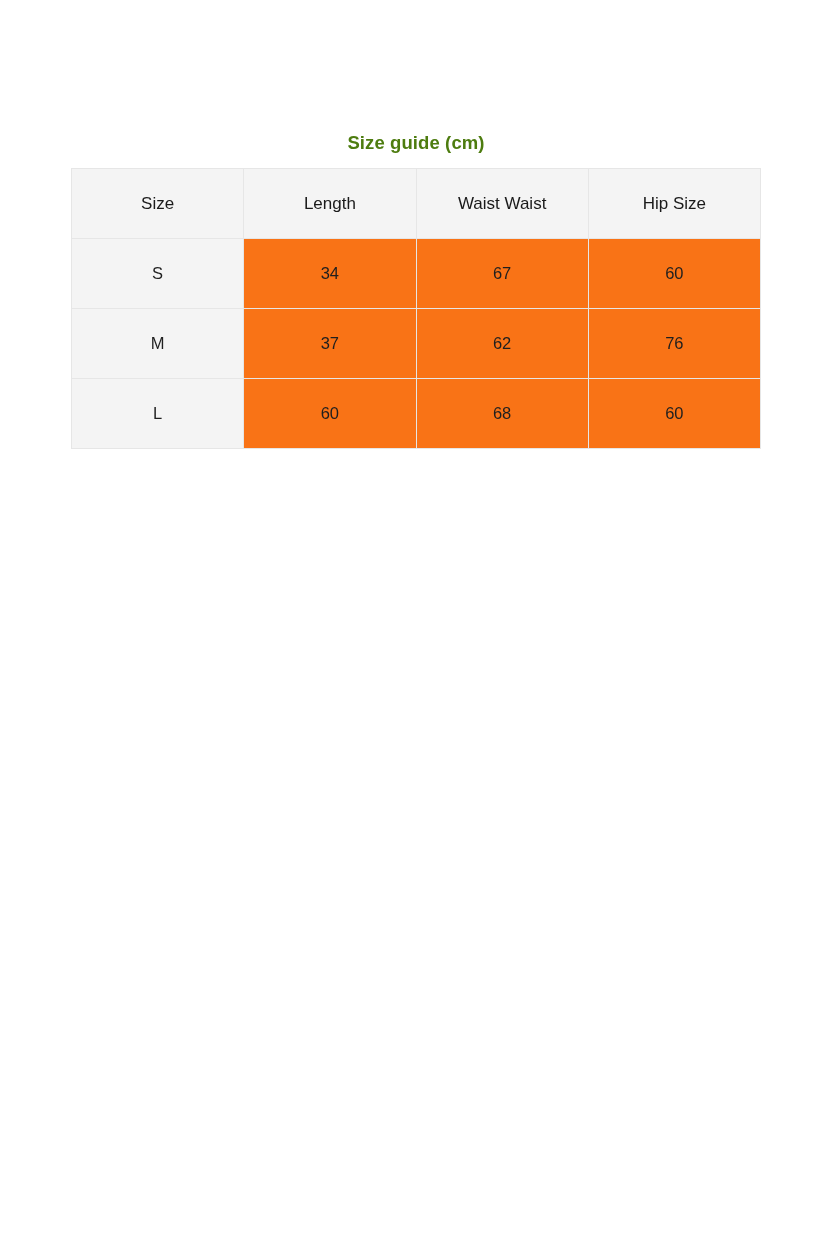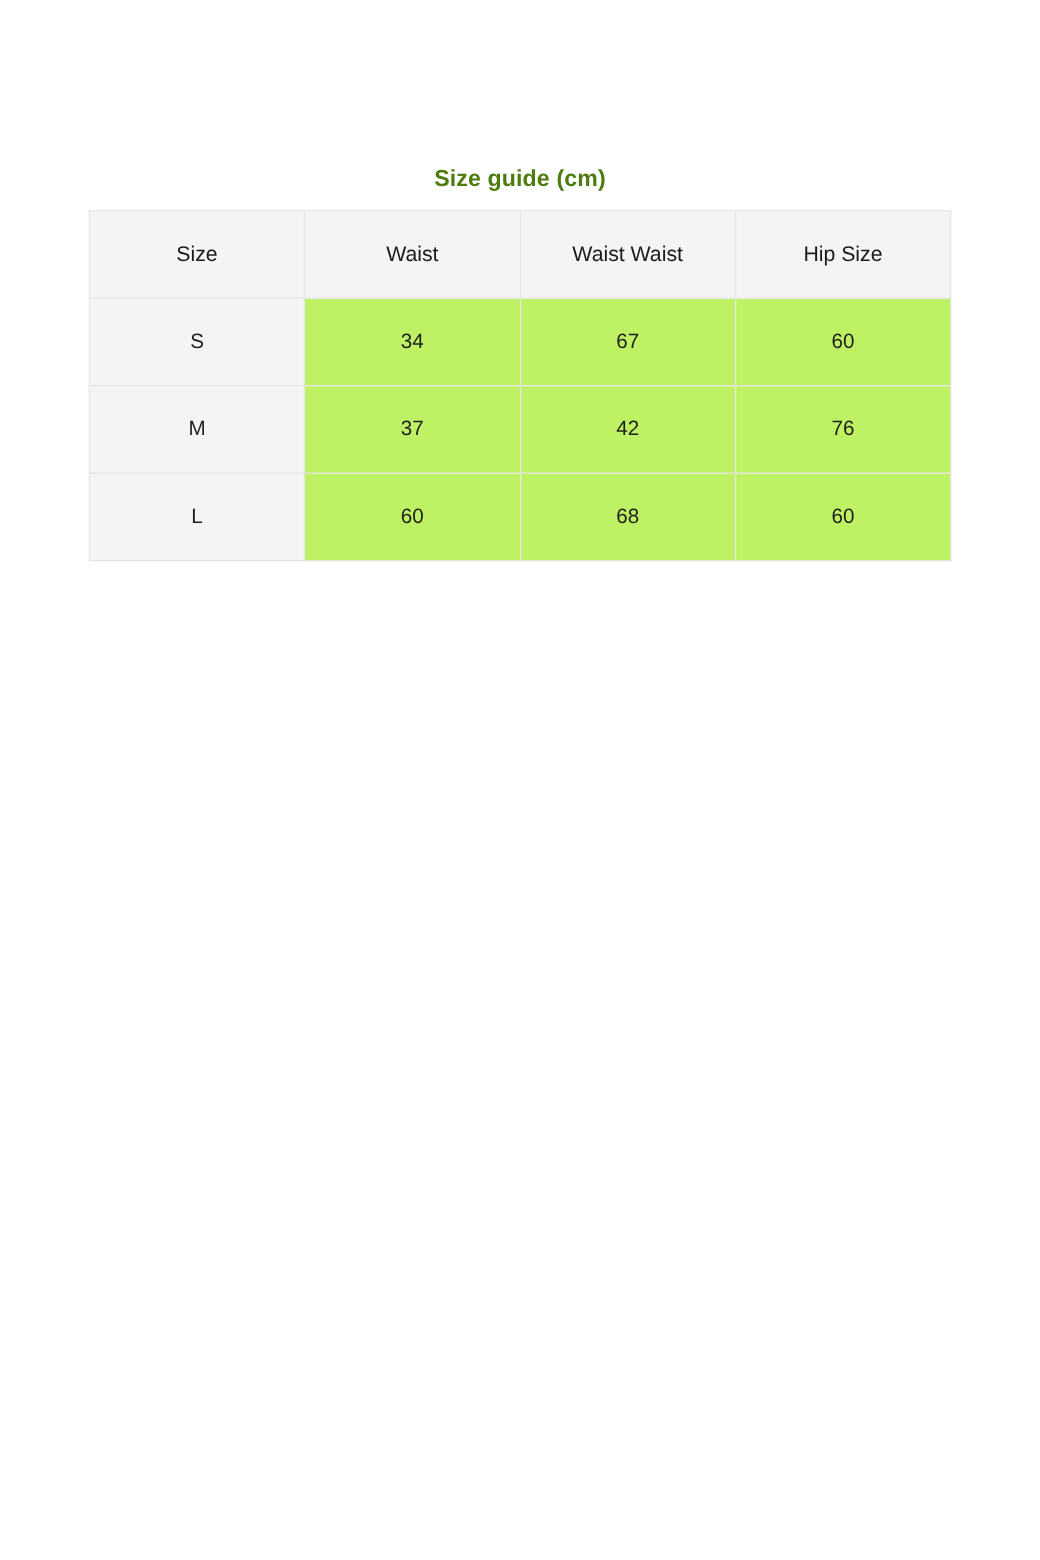--- a/index.html
+++ b/index.html
@@ -63,21 +63,21 @@
     font-weight: normal;
   }
 
   table.size-guide-table thead th {
     background: #f4f4f4;
     font-size: 17px;
     color: #1a1a1a;
   }
 
   table.size-guide-table tbody td {
-    background: #bef264;
+    background: #f97316;
     font-size: 16.5px;
   }
 
   table.size-guide-table tbody td.row-head {
     background: #f4f4f4;
   }
 </style>
 </head>
 <body>
 
@@ -90,36 +90,36 @@
     <table class="size-guide-table">
       <colgroup>
         <col>
           <col>
           <col>
           <col>
       </colgroup>
       <thead>
         <tr>
           <th>Size</th>
-          <th>Waist</th>
+          <th>Length</th>
           <th>Waist Waist</th>
           <th>Hip Size</th>
         </tr>
       </thead>
       <tbody>
         <tr>
           <td class="row-head">S</td>
           <td>34</td>
           <td>67</td>
           <td>60</td>
         </tr>
         <tr>
           <td class="row-head">M</td>
           <td>37</td>
-          <td>42</td>
+          <td>62</td>
           <td>76</td>
         </tr>
         <tr>
           <td class="row-head">L</td>
           <td>60</td>
           <td>68</td>
           <td>60</td>
         </tr>
       </tbody>
     </table>

